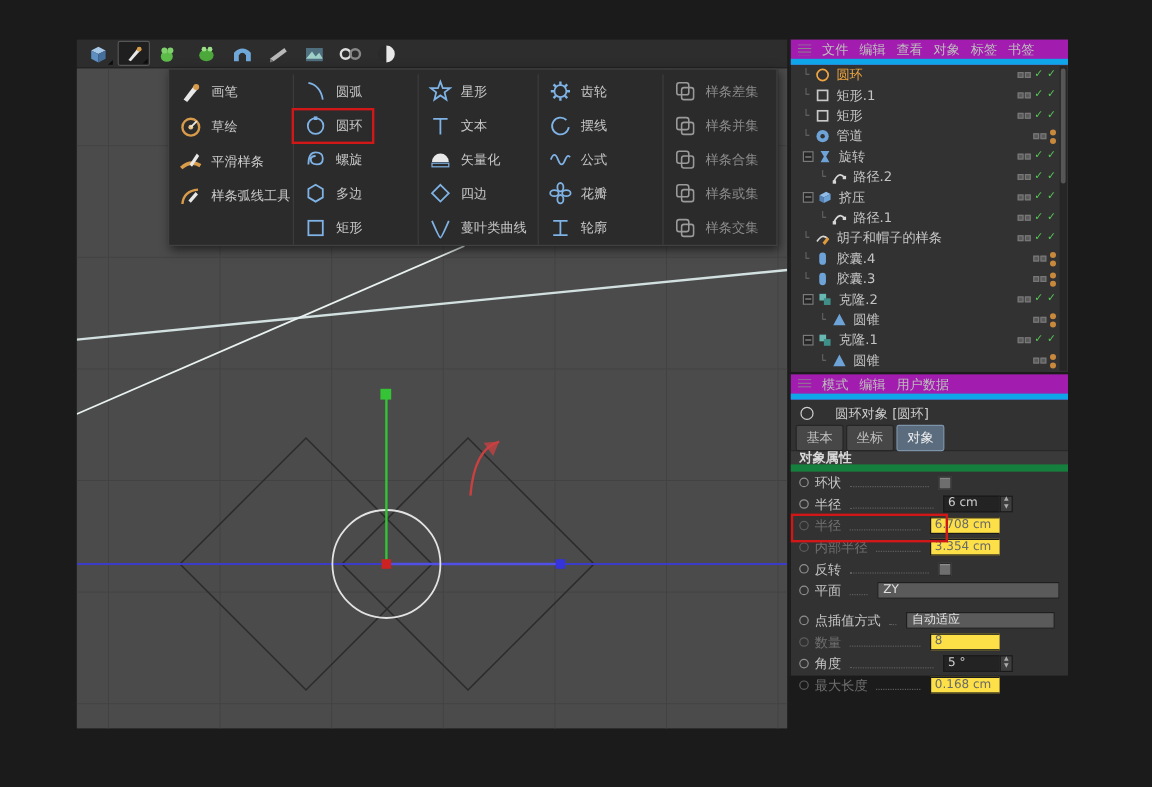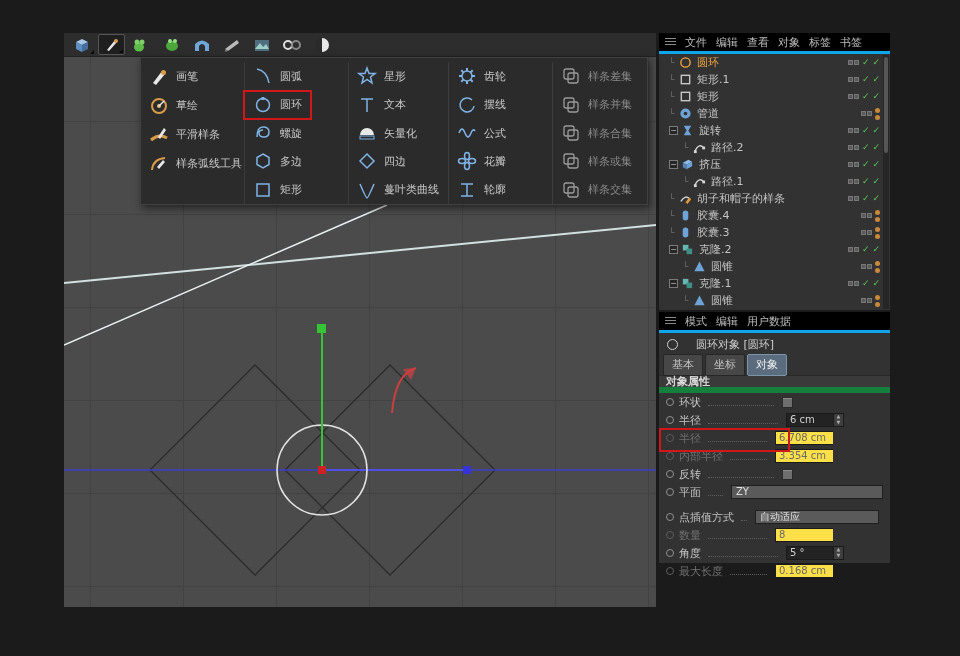--- a/index.html
+++ b/index.html
@@ -37,21 +37,21 @@
   
   #viewport { left:64px; top:57px; width:592px; height:550px; background-color:#4b4b4b;
     background-image:
       linear-gradient(#424242 1px, transparent 1px),
       linear-gradient(90deg, #424242 1px, transparent 1px);
     background-size:93px 93px; background-position:26px 64px; }
   #viewport svg { position:absolute; left:0; top:0; }
 
   
   .panel { background:#323232; border-left:1px solid #1a1a1a; }
-  .panel-menu { height:21px; background:#000000; border-bottom:3px solid #0ea5e9;
+  .panel-menu { height:21px; background:#a21caf; border-bottom:5px solid #0ea5e9;
     display:flex; align-items:center; gap:9px; padding:0 6px; font-size:11px; color:#bdbdbd; }
   .grid-icon { width:11px; height:9px;
     background:linear-gradient(#8a8a8a 1px, transparent 1px); background-size:100% 3px; }
 
   
   #om-panel { left:658px; top:33px; width:232px; height:277px; }
   #om-list { position:relative; height:255px; overflow:hidden; }
   .om-row { height:17px; display:flex; align-items:center; padding-left:10px; position:relative; }
   .om-row .om-elbow { color:#6f6f6f; font-size:9px; width:10px; flex:0 0 10px; }
   .om-row.child { padding-left:24px; }

